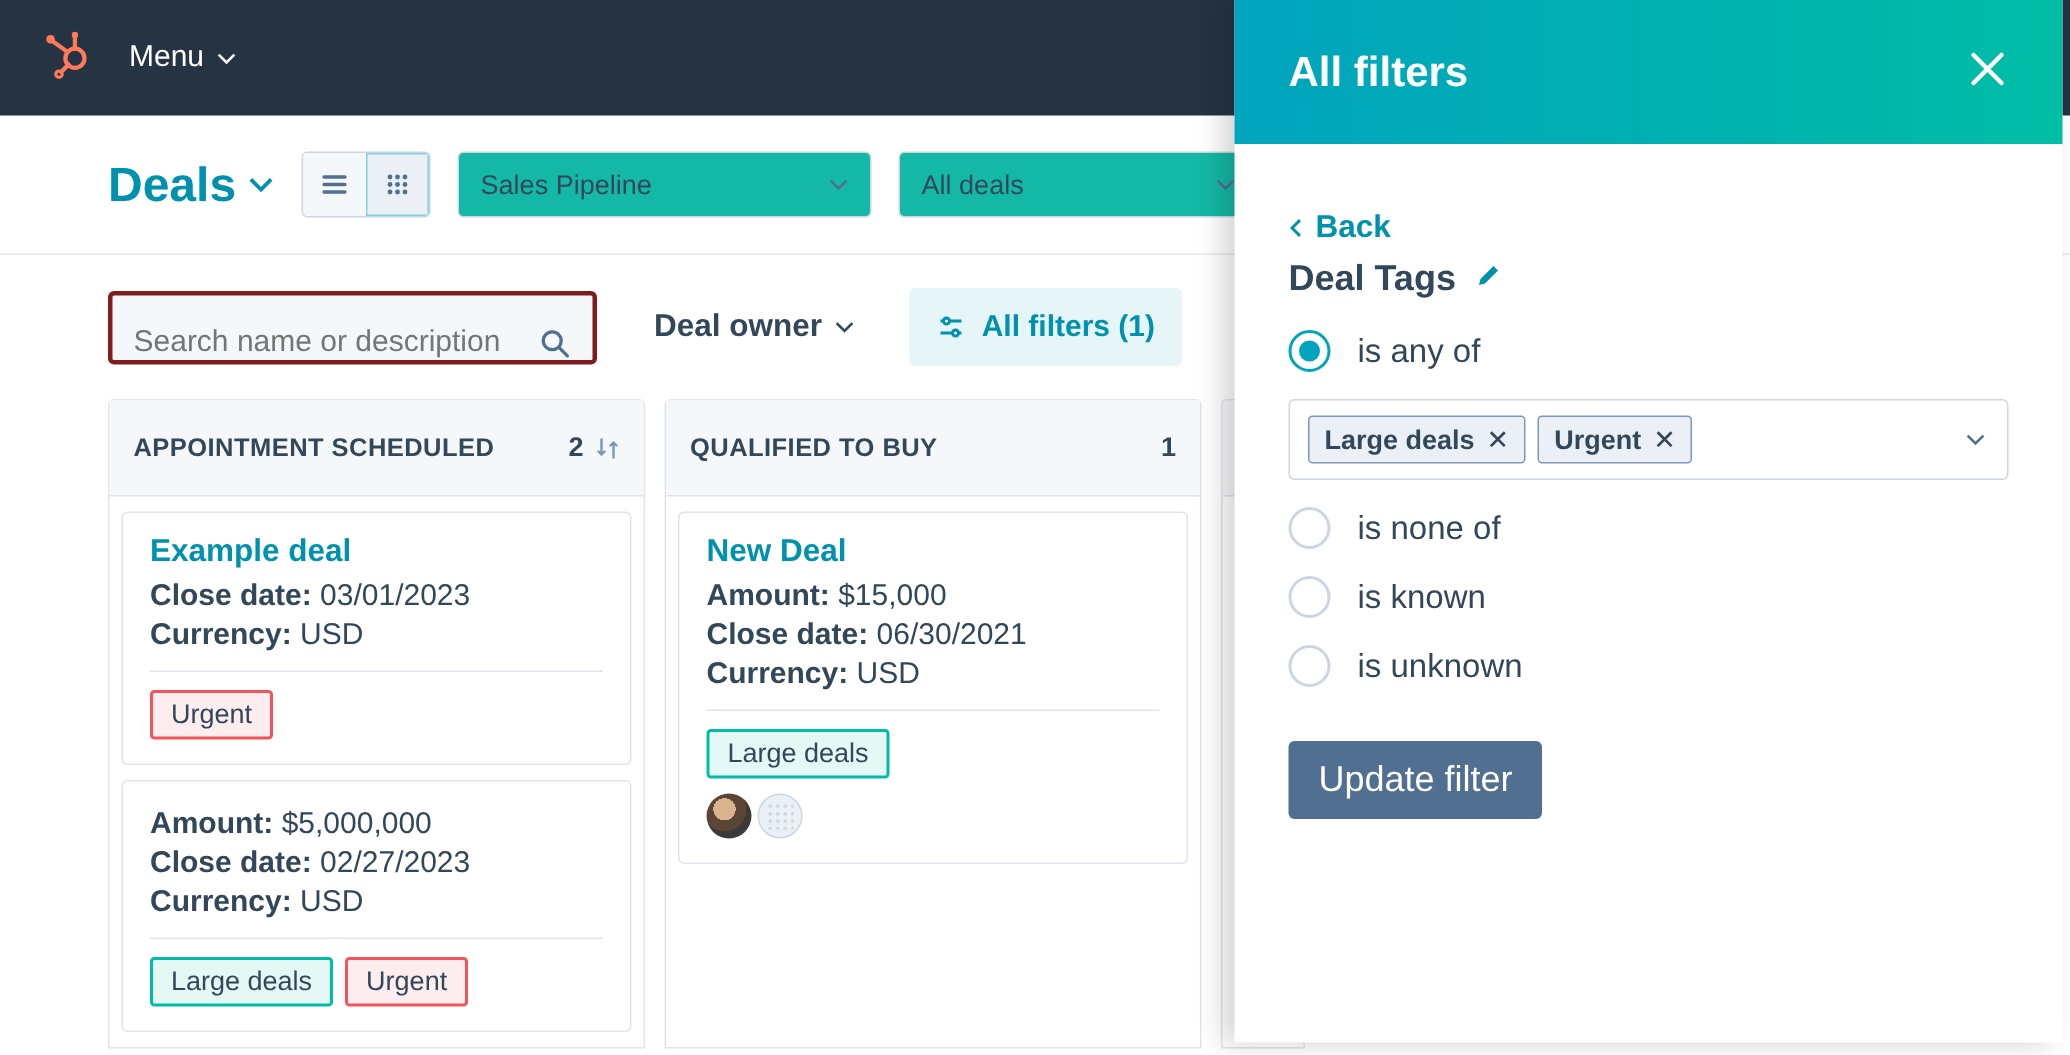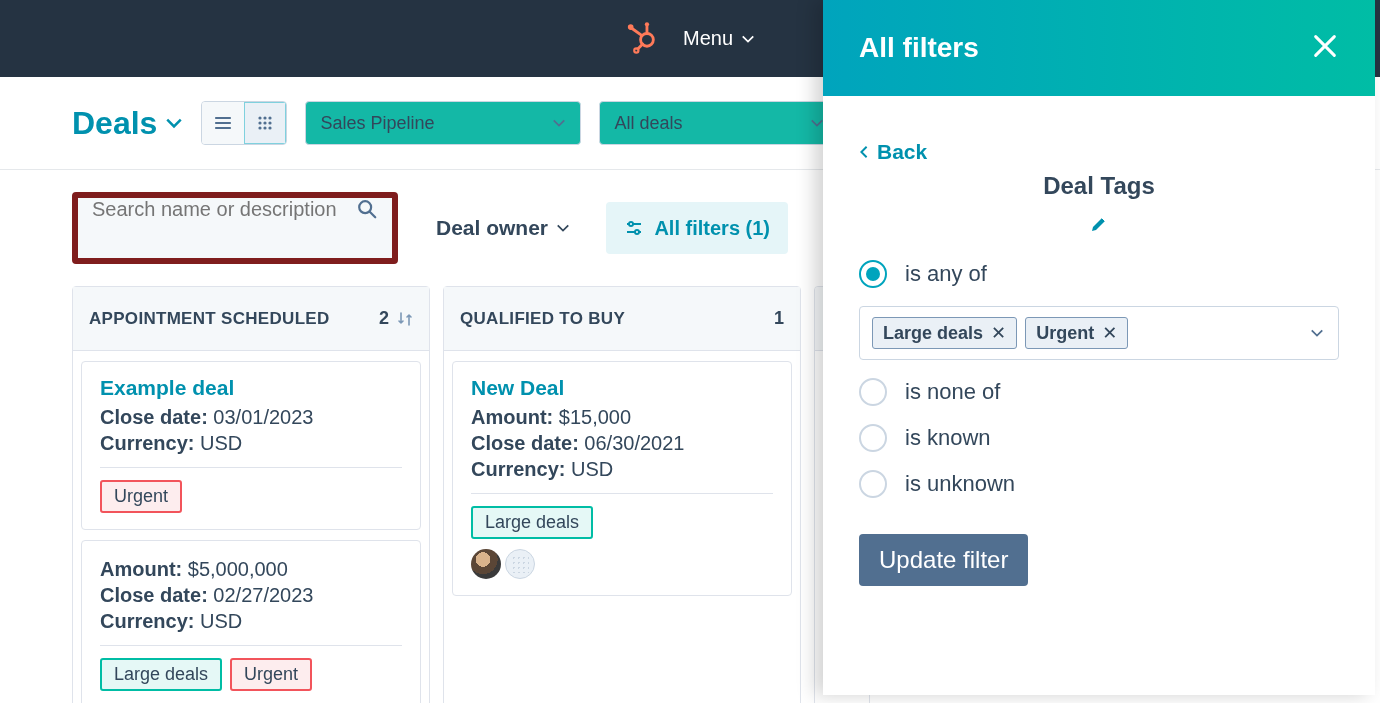--- a/index.html
+++ b/index.html
@@ -1,32 +1,32 @@
 <!DOCTYPE html>
 <html><head>
 <meta charset="utf-8">
 <style>
   * { box-sizing: border-box; margin: 0; padding: 0; }
   body { font-family: -apple-system, BlinkMacSystemFont, "Segoe UI", Helvetica, Arial, sans-serif; background:#fff; color:#33475b; width:1380px; height:703px; overflow:hidden; position:relative; }
-  .topbar { background:#253342; height:77px; display:flex; align-items:center; padding:0 28px; gap:24px;justify-content:center; }
+  .topbar { background:#253342; height:77px; display:flex; align-items:center; padding:0 28px; gap:24px; }
   .logo-sprocket { width:34px; height:34px; }
   .menu-btn { background:transparent; border:none; color:#fff; font-size:20px; font-weight:500; display:flex; align-items:center; gap:8px; cursor:pointer; }
   .menu-btn svg { width:14px; height:14px; }
   .maincontent { padding:0; }
   .toolbar1 { display:flex; align-items:center; padding:24px 72px; gap:18px; border-bottom:1px solid #e5e8eb; }
   .page-title { color:#0091ae; font-size:32px; font-weight:700; display:flex; align-items:center; gap:8px; cursor:pointer; }
   .page-title svg{ width:18px; height:18px; }
   .view-toggle { display:flex; border:1px solid #cbd6e2; border-radius:4px; overflow:hidden; }
   .view-toggle button { width:42px; height:42px; background:#f5f8fa; border:none; display:flex; align-items:center; justify-content:center; cursor:pointer; }
   .view-toggle button.active { background:#eaf0f6; border:1px solid #7fd1de; }
   .select-box { height:44px; min-width:276px; background:#14b8a6; border:1px solid #cbd6e2; border-radius:4px; display:flex; align-items:center; padding:0 14px; justify-content:space-between; font-size:18px; color:#33475b; cursor:pointer; }
   .select-box.wide{ min-width:240px; }
   .select-box svg{ width:14px; height:14px; color:#516f90;}
   .toolbar2 { display:flex; align-items:center; padding:22px 72px; gap:24px; }
-  .searchbox { display:flex; align-items:flex-start; border:6px solid #7f1d1d; border-radius:4px; width:326px; height:72px; padding:0 14px; background:#f5f8fa; }
+  .searchbox { display:flex; align-items:flex-end; border:3px solid #7f1d1d; border-radius:4px; width:326px; height:49px; padding:0 14px; background:#f5f8fa; }
   .searchbox input{ border:none; background:transparent; font-size:20px; flex:1; outline:none; color:#516f90; width:100%; }
   .searchbox svg{ width:22px; height:22px; color:#516f90; }
   .owner-btn { background:transparent; border:none; color:#33475b; font-size:21px; font-weight:600; display:flex; align-items:center; gap:8px; cursor:pointer; margin-left:14px;}
   .owner-btn svg{width:14px;height:14px;}
   .allfilters-btn { background:#e5f5f8; border:none; border-radius:4px; height:52px; padding:0 18px; display:flex; align-items:center; gap:10px; color:#0091ae; font-weight:600; font-size:20px; cursor:pointer; margin-left:auto; margin-right:520px;}
   .board { display:flex; padding:0 0 0 72px; gap:13px; }
   .column { width:358px; border:1px solid #dfe3eb; border-top-left-radius:4px; border-top-right-radius:4px; background:#fff; flex-shrink:0; }
   .column-header { height:64px; background:#f5f8fa; display:flex; align-items:center; padding:0 16px; justify-content:space-between; border-bottom:1px solid #dfe3eb;}
   .column-header .name{ font-size:17px; font-weight:700; letter-spacing:0.3px; color:#33475b; }
   .column-header .count{ font-size:18px; font-weight:700; color:#33475b; display:flex; align-items:center; gap:8px;}
@@ -45,21 +45,21 @@
   .avatar.placeholder::after{content:""; position:absolute; inset:5px; background-image:radial-gradient(#cbd6e2 1px, transparent 1px); background-size:5px 5px;}
   
   .sidepanel { position:absolute; top:0; right:5px; width:552px; height:695px; background:#fff; box-shadow:-8px 0 18px rgba(0,0,0,0.18); }
   .panel-header { height:96px; background:linear-gradient(90deg,#00a4bd,#00bda5); display:flex; align-items:center; justify-content:space-between; padding:0 36px;}
   .panel-header h2{ color:#fff; font-size:28px; font-weight:700;}
   .close-x{ color:#fff; cursor:pointer; }
   .close-x svg{width:28px;height:28px;}
   .panel-body{ padding:44px 36px; }
   .back-link{ display:flex; align-items:center; gap:8px; color:#0091ae; font-weight:700; font-size:21px; cursor:pointer; margin-bottom:8px;}
   .back-link svg{width:10px; height:14px;}
-  .section-title{ font-size:24px; font-weight:700; display:flex; align-items:center; gap:12px; margin-bottom:20px;flex-direction:column;}
+  .section-title{ font-size:24px; font-weight:700; display:flex; align-items:center; gap:12px; margin-bottom:20px;}
   .section-title .pencil{ color:#0091ae; cursor:pointer;}
   .radio-row{ display:flex; align-items:center; gap:18px; font-size:22px; margin:18px 0; }
   .radio{ width:28px; height:28px; border:2px solid #cbd6e2; border-radius:50%; display:inline-flex; align-items:center; justify-content:center; cursor:pointer;}
   .radio.selected{ border-color:#00a4bd;}
   .radio.selected::after{ content:""; width:14px; height:14px; background:#00a4bd; border-radius:50%;}
   .tag-input{ border:1px solid #cbd6e2; border-radius:4px; min-height:54px; display:flex; align-items:center; gap:8px; padding:8px 12px; flex-wrap:wrap; margin:12px 0 8px; position:relative;}
   .chip{ border:1px solid #7c98b6; background:#eaf0f6; border-radius:3px; padding:4px 10px; font-size:18px; font-weight:600; display:flex; align-items:center; gap:8px;}
   .chip .x{cursor:pointer; font-weight:400;}
   .tag-input .chev{ position:absolute; right:14px; color:#516f90;}
   .update-btn{ background:#516f90; color:#fff; border:none; border-radius:4px; font-size:24px; font-weight:500; padding:12px 20px; cursor:pointer; margin-top:18px;}

